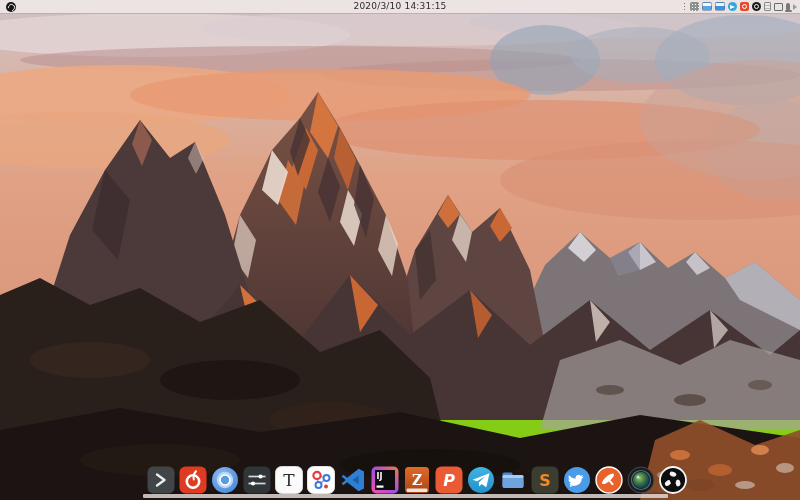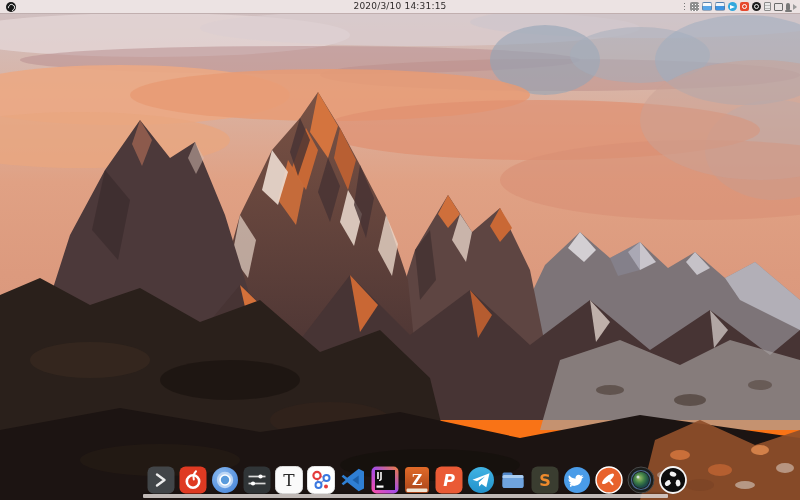--- a/index.html
+++ b/index.html
@@ -1,18 +1,18 @@
 <!DOCTYPE html>
 <html><head>
 <meta charset="utf-8">
 <style>
   html,body{margin:0;padding:0;}
   .screen{
     position:relative;width:800px;height:500px;overflow:hidden;
-    background:#f97316;font-family:"DejaVu Sans",sans-serif;
+    background:#84cc16;font-family:"DejaVu Sans",sans-serif;
   }
   
   .wallpaper{position:absolute;inset:0;z-index:0;}
   
   .menubar{
     position:absolute;top:0;left:0;right:0;height:13px;z-index:10;
     background:rgba(238,229,229,0.93);
     border-bottom:1px solid rgba(140,110,110,0.45);
     display:flex;align-items:center;
   }

